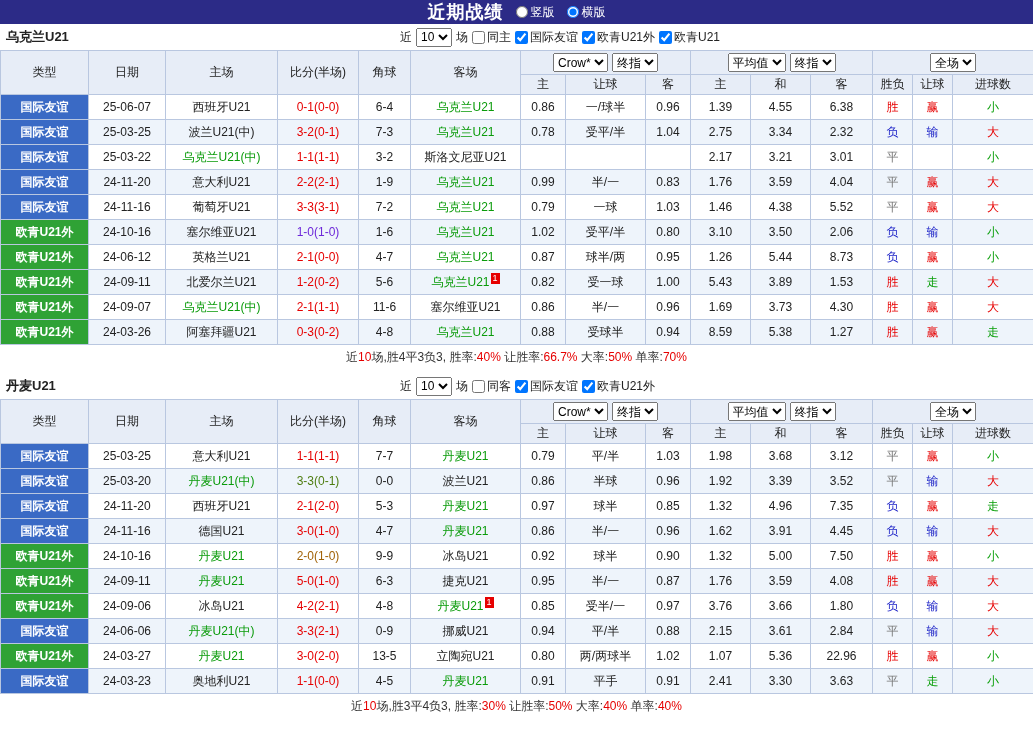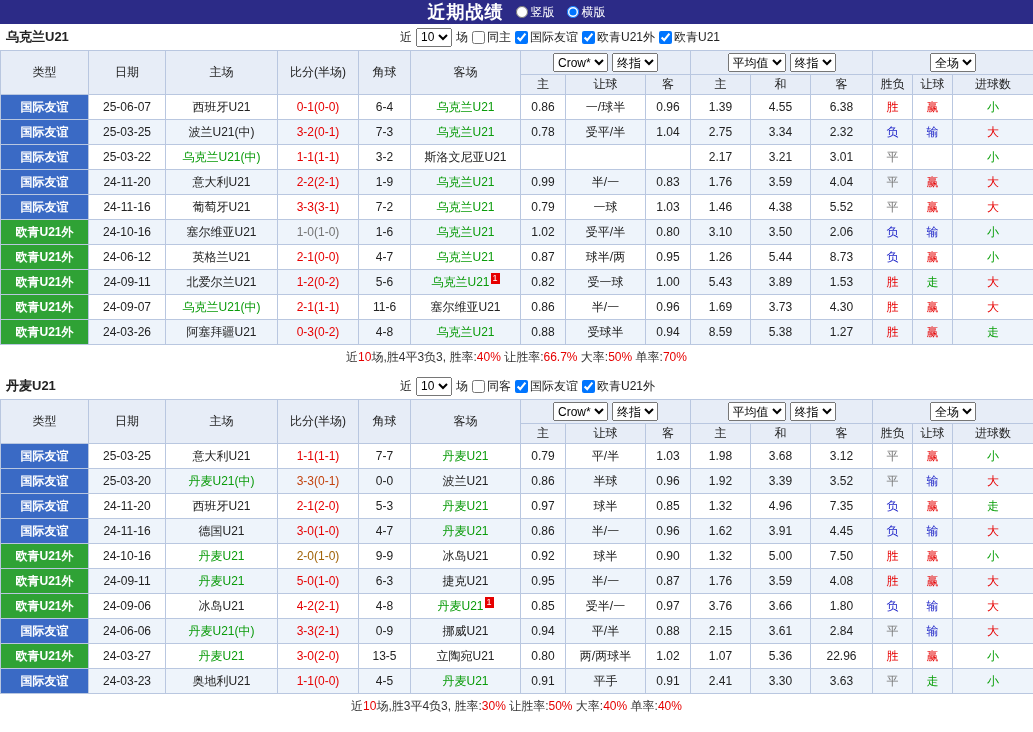--- a/index.html
+++ b/index.html
@@ -230,21 +230,21 @@
           <td>4.38</td>
           <td>5.52</td>
           <td style="color: rgb(119, 119, 119);">平</td>
           <td style="color: rgb(230, 0, 0);">赢</td>
           <td style="color: rgb(230, 0, 0);">大</td>
         </tr>
         <tr>
           <td class="type" style="background: rgb(47, 162, 53);">欧青U21外</td>
           <td>24-10-16</td>
           <td>塞尔维亚U21</td>
-          <td style="color: #737373;">1-0(1-0)</td>
+          <td style="color: #6d28d9;">1-0(1-0)</td>
           <td>1-6</td>
           <td style="color: rgb(10, 155, 10);">乌克兰U21</td>
           <td>1.02</td>
           <td>受平/半</td>
           <td>0.80</td>
           <td>3.10</td>
           <td>3.50</td>
           <td>2.06</td>
           <td style="color: rgb(32, 38, 200);">负</td>
           <td style="color: rgb(32, 38, 200);">输</td>
@@ -419,21 +419,21 @@
           <td>3.68</td>
           <td>3.12</td>
           <td style="color: rgb(119, 119, 119);">平</td>
           <td style="color: rgb(230, 0, 0);">赢</td>
           <td style="color: rgb(8, 158, 8);">小</td>
         </tr>
         <tr>
           <td class="type" style="background: rgb(58, 106, 197);">国际友谊</td>
           <td>25-03-20</td>
           <td style="color: rgb(10, 155, 10);">丹麦U21(中)</td>
-          <td style="color: #c2410c;">3-3(0-1)</td>
+          <td style="color: #4d7c0f;">3-3(0-1)</td>
           <td>0-0</td>
           <td>波兰U21</td>
           <td>0.86</td>
           <td>半球</td>
           <td>0.96</td>
           <td>1.92</td>
           <td>3.39</td>
           <td>3.52</td>
           <td style="color: rgb(119, 119, 119);">平</td>
           <td style="color: rgb(32, 38, 200);">输</td>

